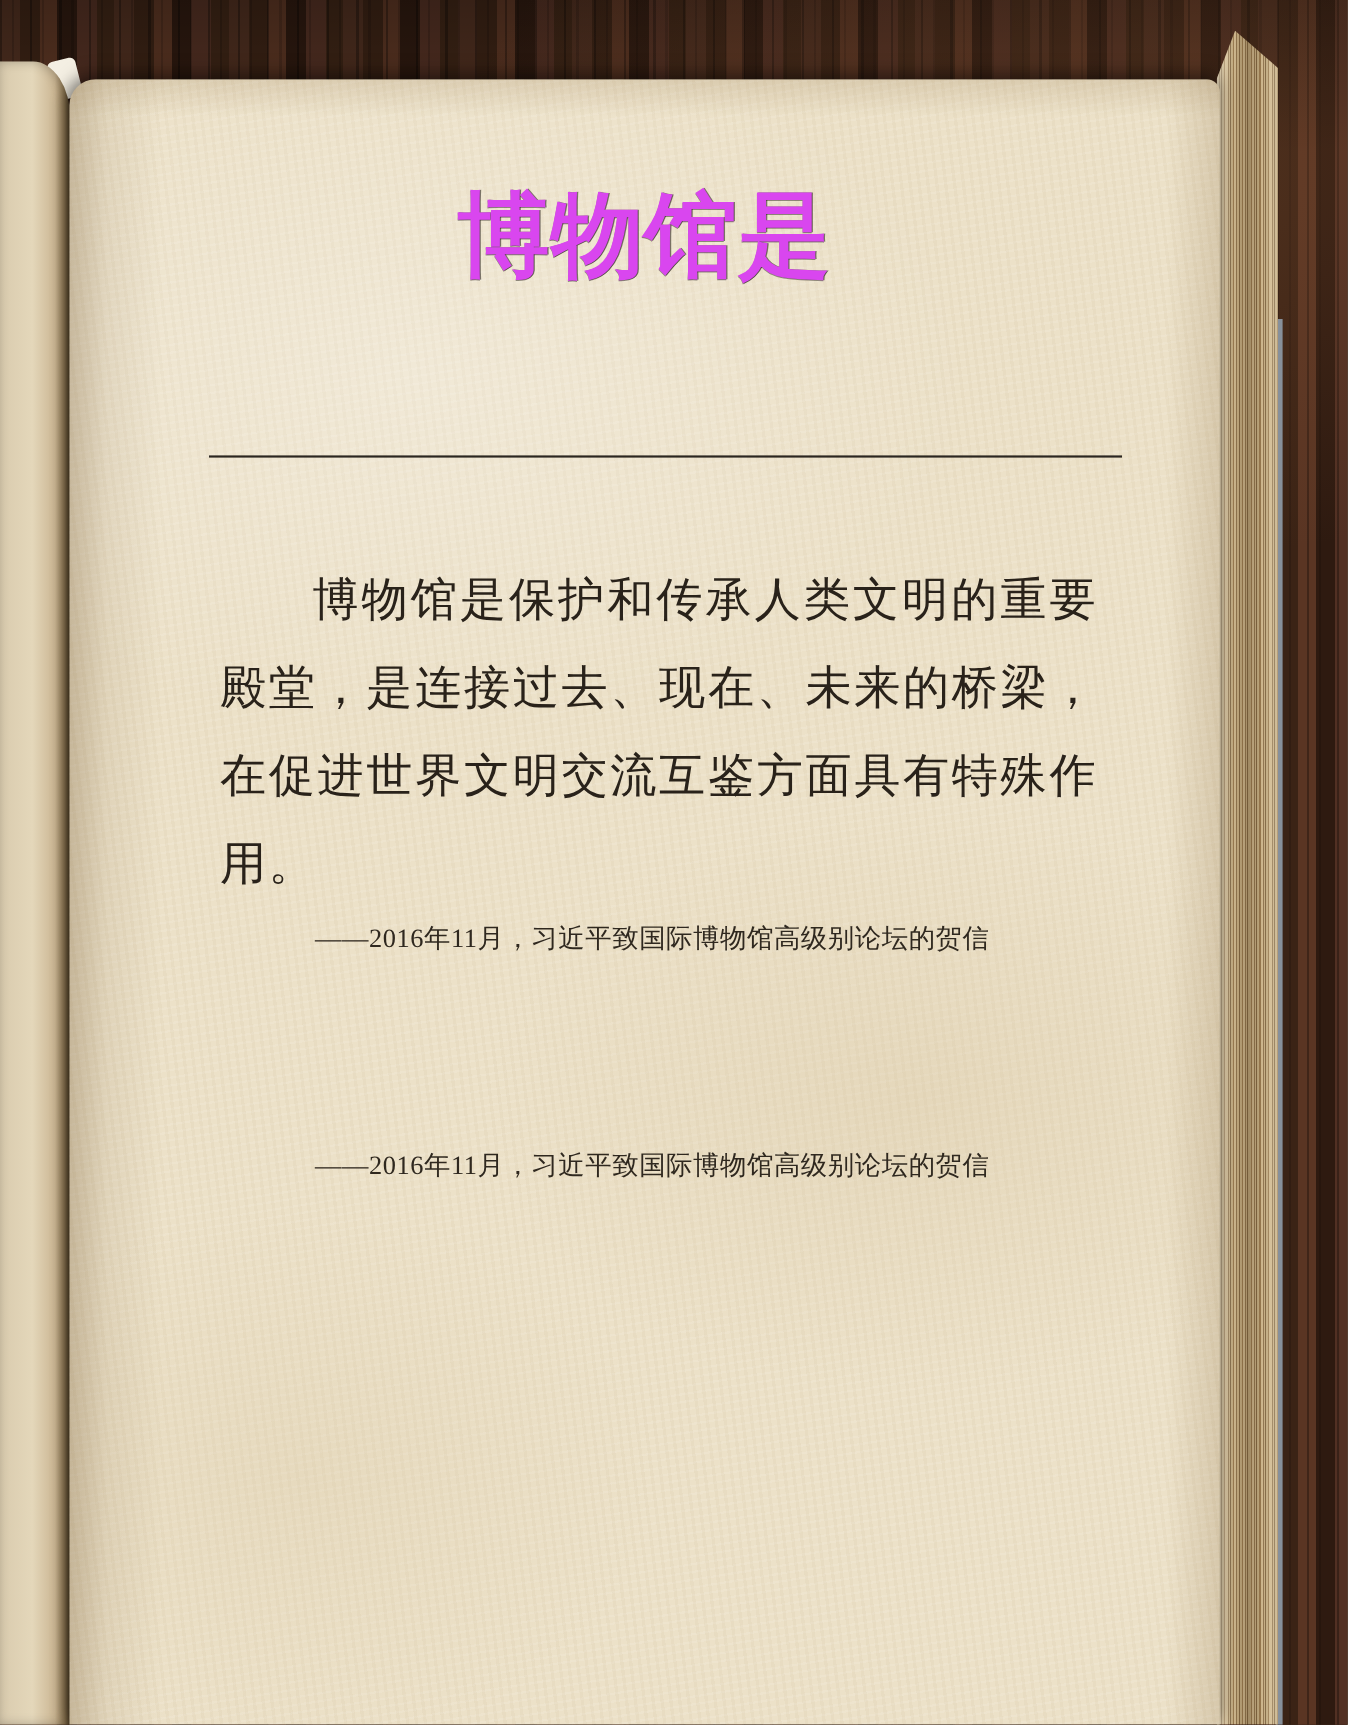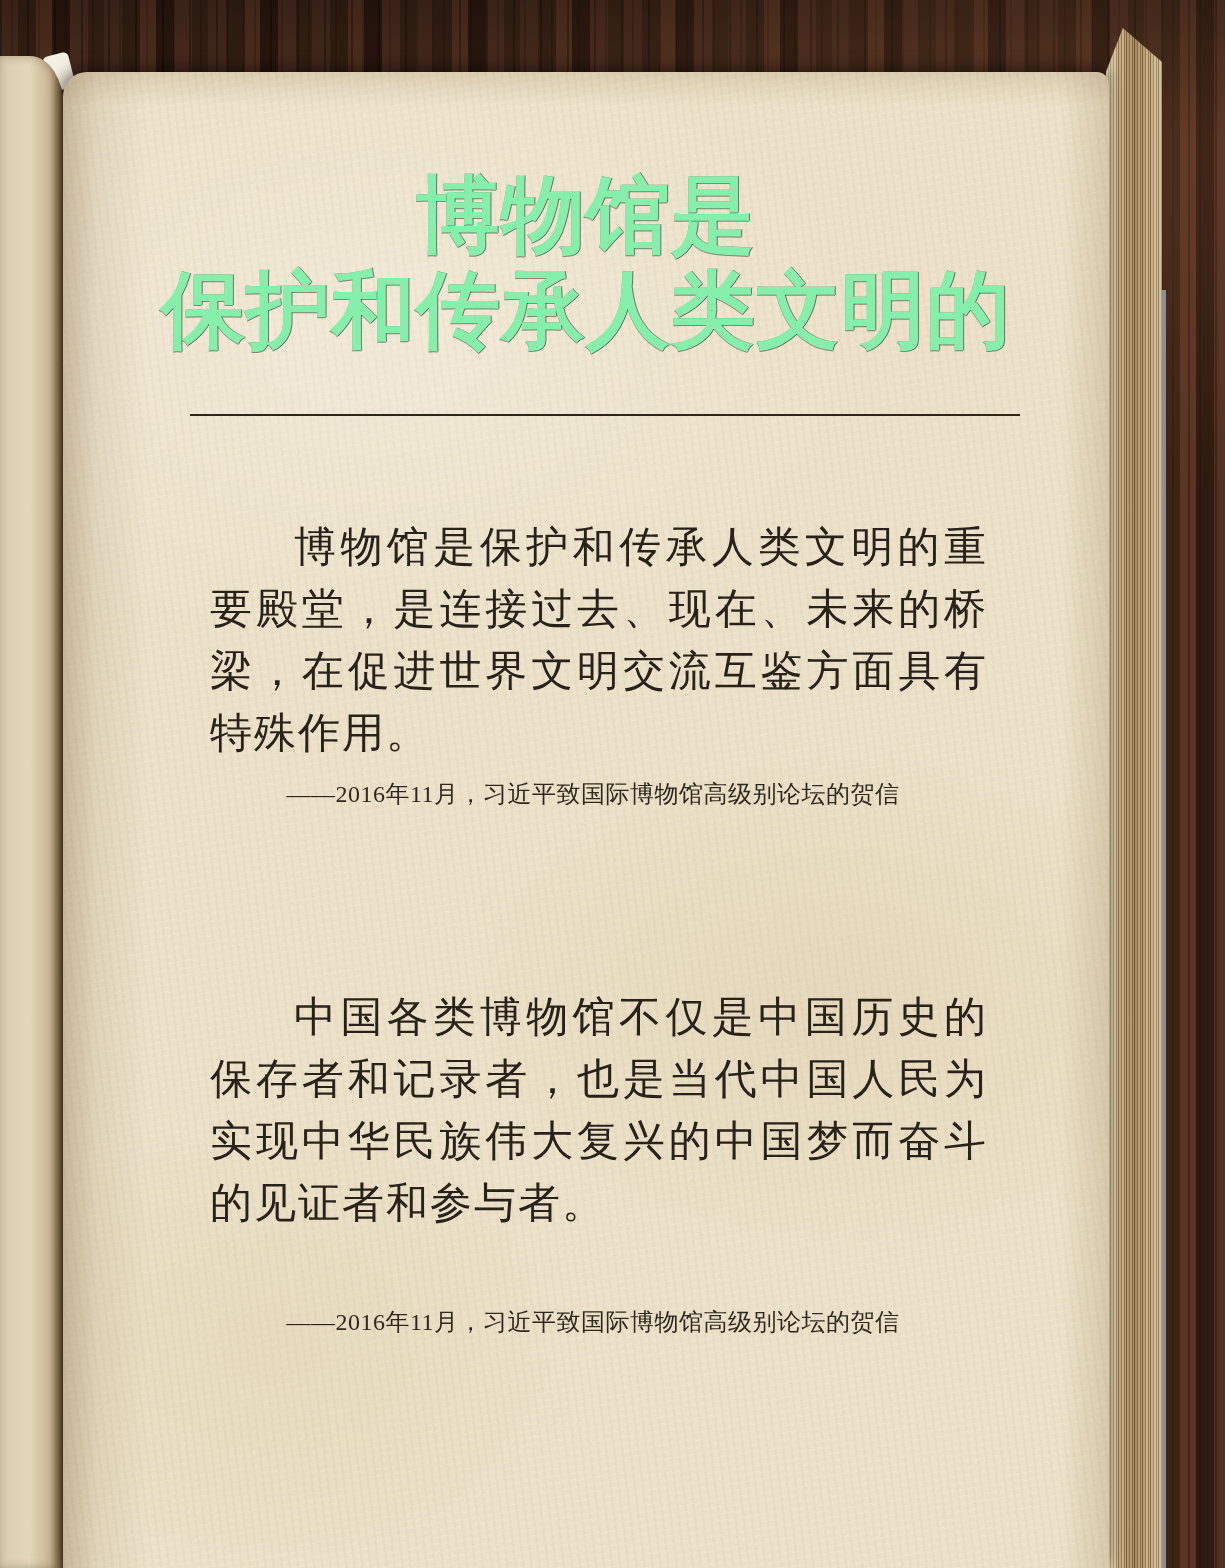--- a/index.html
+++ b/index.html
@@ -94,43 +94,43 @@
   
   .title {
     position: absolute;
     left: 63px; top: 112px;
     width: 1046px;
     text-align: center;
     font-weight: 900;
     font-size: 84px;
     line-height: 95px;
     letter-spacing: 1px;
-    color: #86efac;
+    color: #d946ef;
     text-shadow: 1px 0 0 rgba(25,20,15,0.55), 0 1px 0 rgba(25,20,15,0.45);
   }
 
   .divider {
     position: absolute;
     left: 190px; top: 414px;
     width: 830px; height: 2px;
     background: #2b2620;
   }
 
   .quote {
     position: absolute;
     left: 196px;
     width: 806px;
   }
   .quote-1 { top: 502px; }
   .quote-2 { top: 972px; }
 
   .quote-text {
-    margin: 14px;
+    margin: 4px;
     font-size: 42px;
-    line-height: 62px;
+    line-height: 80px;
     letter-spacing: 2px;
     text-indent: 2em;
     text-align: justify;
     color: #29221a;
   }
 
   .attribution {
     margin: 12px 0 0 0;
     font-size: 24px;
     line-height: 32px;
@@ -151,28 +151,26 @@
   <div class="white-sliver"></div>
   <div class="left-page"></div>
 
   <div class="cover-line"></div>
   <div class="fore-edge"></div>
 
   <div class="page"></div>
 
   <h1 class="title">
     <div>博物馆是</div>
-    <div>保护和传承人类文明的</div>
   </h1>
 
   <div class="divider"></div>
 
   <section class="quote quote-1">
     <p class="quote-text">博物馆是保护和传承人类文明的重要殿堂，是连接过去、现在、未来的桥梁，在促进世界文明交流互鉴方面具有特殊作用。</p>
     <p class="attribution">——2016年11月，习近平致国际博物馆高级别论坛的贺信</p>
   </section>
 
   <section class="quote quote-2">
-    <p class="quote-text">中国各类博物馆不仅是中国历史的保存者和记录者，也是当代中国人民为实现中华民族伟大复兴的中国梦而奋斗的见证者和参与者。</p>
     <p class="attribution">——2016年11月，习近平致国际博物馆高级别论坛的贺信</p>
   </section>
 
 </div>
 
 </body></html>

